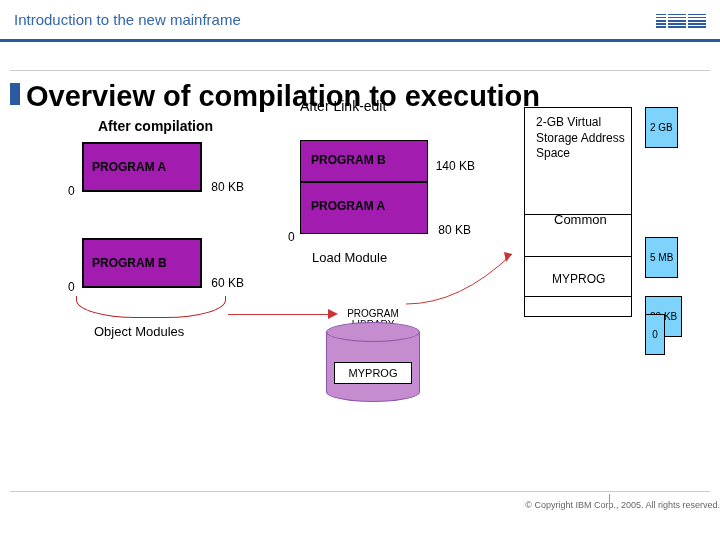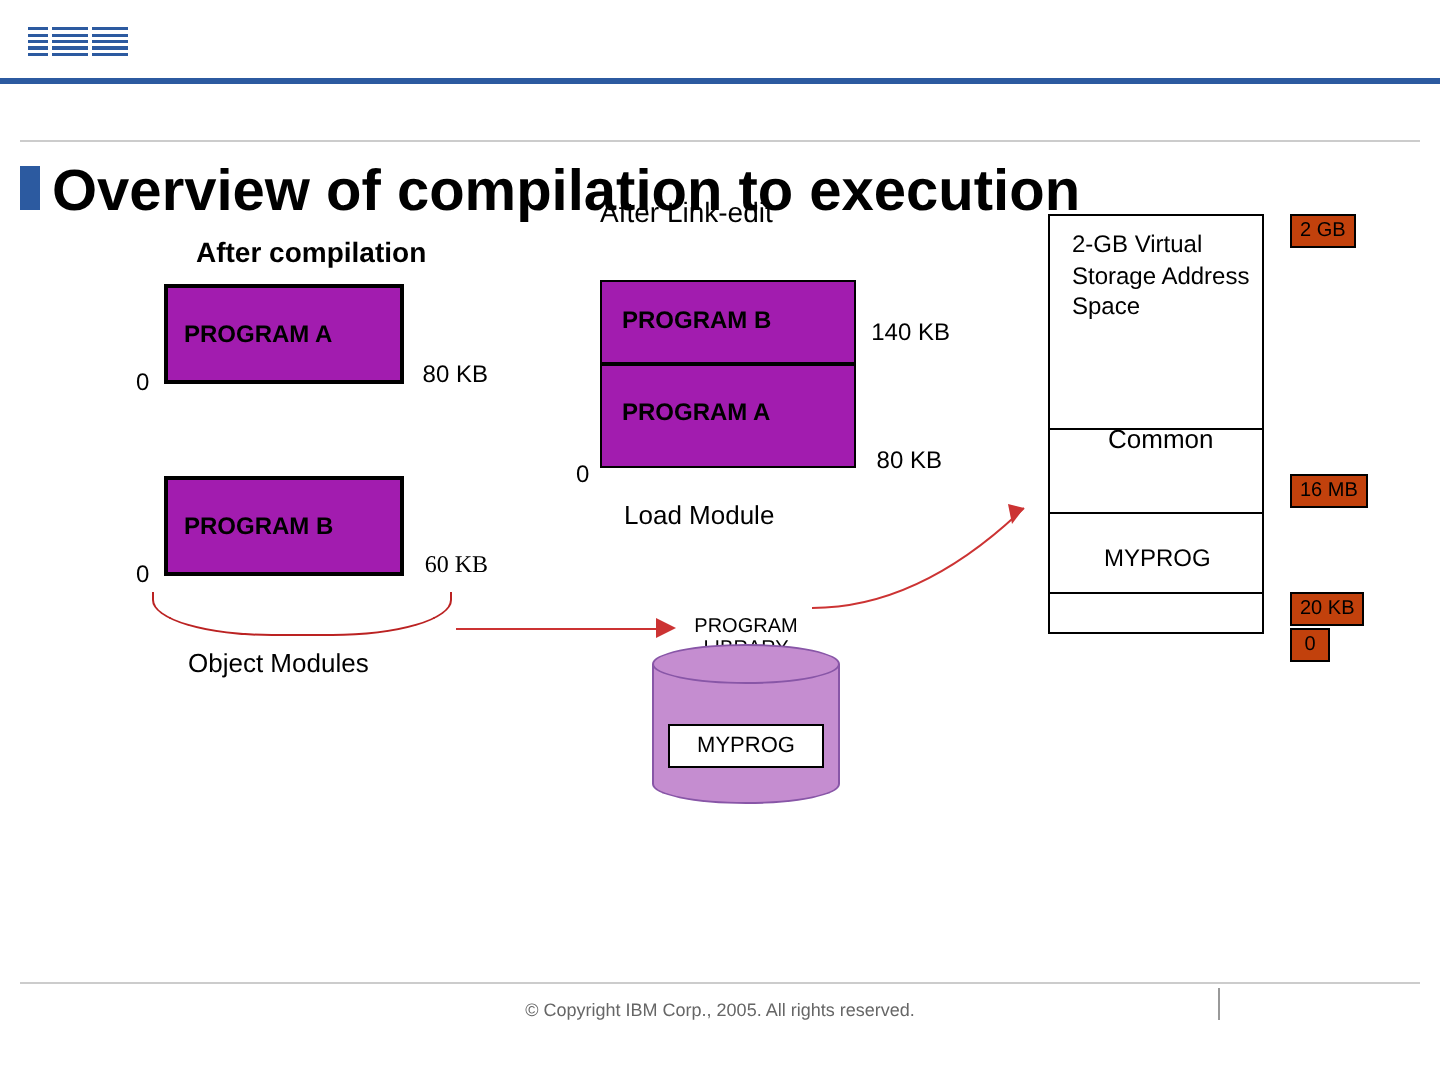--- a/index.html
+++ b/index.html
@@ -14,21 +14,21 @@
   .slide-title { position: absolute; top: 80px; left: 26px; font-size: 29px; font-weight: 700; color: #000; }
   .sub1 { position: absolute; top: 118px; left: 98px; font-size: 14px; color: #000; font-weight: bold; }
   .sub2 { position: absolute; top: 98px; left: 300px; font-size: 14px; color: #000; }
   .box { position: absolute; background: #a21caf; border: 1px solid #000; }
   .progA { top: 142px; left: 82px; width: 120px; height: 50px; border-width: 2px; }
   .progA .lbl { position: absolute; left: 8px; top: 16px; font-size: 12px; font-weight: 700; }
   .progA .sz { position: absolute; right: -44px; bottom: -4px; font-size: 12px; }
   .zeroA { position: absolute; top: 184px; left: 68px; font-size: 12px; }
   .progBl { top: 238px; left: 82px; width: 120px; height: 50px; border-width: 2px; }
   .progBl .lbl { position: absolute; left: 8px; top: 16px; font-size: 12px; font-weight: 700; }
-  .progBl .sz { position: absolute; right: -44px; bottom: -4px; font-size: 12px; font-family: Liberation Serif, serif; }
+  .progBl .sz { position: absolute; right: -44px; bottom: -4px; font-size: 12px; }
   .zeroB { position: absolute; top: 280px; left: 68px; font-size: 12px; }
   .brace { position: absolute; top: 296px; left: 76px; width: 150px; height: 22px; border: 1px solid #b22; border-top: none; border-radius: 0 0 60px 60px / 0 0 18px 18px; }
   .objmod { position: absolute; top: 324px; left: 94px; font-size: 13px; }
   .loadB { top: 140px; left: 300px; width: 128px; height: 42px; }
   .loadB .lbl { position: absolute; left: 10px; top: 12px; font-size: 12px; font-weight: 700; }
   .loadB .sz { position: absolute; right: -48px; bottom: 8px; font-size: 12px; }
   .loadA { top: 182px; left: 300px; width: 128px; height: 52px; }
   .loadA .lbl { position: absolute; left: 10px; top: 16px; font-size: 12px; font-weight: 700; }
   .loadA .sz { position: absolute; right: -44px; bottom: -4px; font-size: 12px; }
   .zeroL { position: absolute; top: 230px; left: 288px; font-size: 12px; }
@@ -41,35 +41,36 @@
   .arrow1 { position: absolute; top: 300px; left: 228px; width: 110px; height: 28px; }
   .arrow1-line { position: absolute; border-top: 1px solid #c33; width: 100px; top: 14px; }
   .arrow1-head { position: absolute; right: 0; top: 9px; width: 0; height: 0; border-left: 10px solid #c33; border-top: 5px solid transparent; border-bottom: 5px solid transparent; }
   .tall { position: absolute; top: 107px; left: 524px; width: 108px; height: 210px; border: 1px solid #000; background: #fff; }
   .tall .tline1 { position: absolute; top: 106px; left: 0; right: 0; border-top: 1px solid #000; }
   .tall .tline2 { position: absolute; top: 148px; left: 0; right: 0; border-top: 1px solid #000; }
   .tall .tline3 { position: absolute; top: 188px; left: 0; right: 0; border-top: 1px solid #000; }
   .vtxt { position: absolute; top: 115px; left: 536px; font-size: 12px; width: 90px; line-height: 1.3; }
   .common-lbl { position: absolute; top: 212px; left: 554px; font-size: 13px; }
   .myprog-lbl { position: absolute; top: 272px; left: 552px; font-size: 12px; }
-  .sblock { position: absolute; border: 1px solid #000; font-size: 10px; padding: 2px 4px; background: #c2410c; }
+  .sblock { position: absolute; border: 1px solid #000; font-size: 10px; padding: 14px 4px; background: #7dd3fc; }
   .s1 { top: 107px; left: 645px; }
   .s2 { top: 237px; left: 645px; }
   .s3 { top: 296px; left: 645px; }
   .s4 { top: 314px; left: 645px; width: 20px; text-align: center; }
   .arrow2 { position: absolute; top: 248px; left: 400px; width: 124px; height: 60px; }
   .arrow2 svg { overflow: visible; }
   .footer-rule { position: absolute; bottom: 48px; left: 10px; right: 10px; border-top: 1px solid #ccc; }
-  .footer-txt { position: absolute; bottom: 30px; left: 0; right: 0; text-align: center; font-size: 9px; color: #666; }
+  .footer-txt { position: absolute; bottom: 30px; left: 0; right: 0; text-align: right; font-size: 9px; color: #666; }
   .vbar { position: absolute; bottom: 30px; right: 110px; width: 1px; height: 16px; background: #999; }
 </style>
 </head>
 <body>
 
 <div class="header">
+  <div class="header-title">Introduction to the new mainframe</div>
   <div class="logo">
     <div class="logo-seg"></div>
       <div class="logo-seg wide"></div>
       <div class="logo-seg wide"></div>
   </div>
 </div>
 
 <div class="thin-rule"></div>
 <div class="blue-tab"></div>
 <div class="slide-title">Overview of compilation to execution</div>
@@ -116,21 +117,21 @@
 
 <div class="tall">
   <div class="tline1"></div>
     <div class="tline2"></div>
     <div class="tline3"></div>
 </div>
 <div class="vtxt">2-GB Virtual Storage Address Space</div>
 <div class="common-lbl">Common</div>
 <div class="myprog-lbl">MYPROG</div>
 <div class="sblock s1">2 GB</div>
-<div class="sblock s2">16 MB</div>
+<div class="sblock s2">5 MB</div>
 <div class="sblock s3">20 KB</div>
 <div class="sblock s4">0</div>
 
 <div class="arrow2">
   <svg width="124" height="60">
       <path d="M6 56 Q60 56 112 6" stroke="#c33" fill="none" stroke-width="1"></path>
       <polygon points="112,6 104,4 106,14" fill="#c33"></polygon>
     </svg>
 </div>
 

